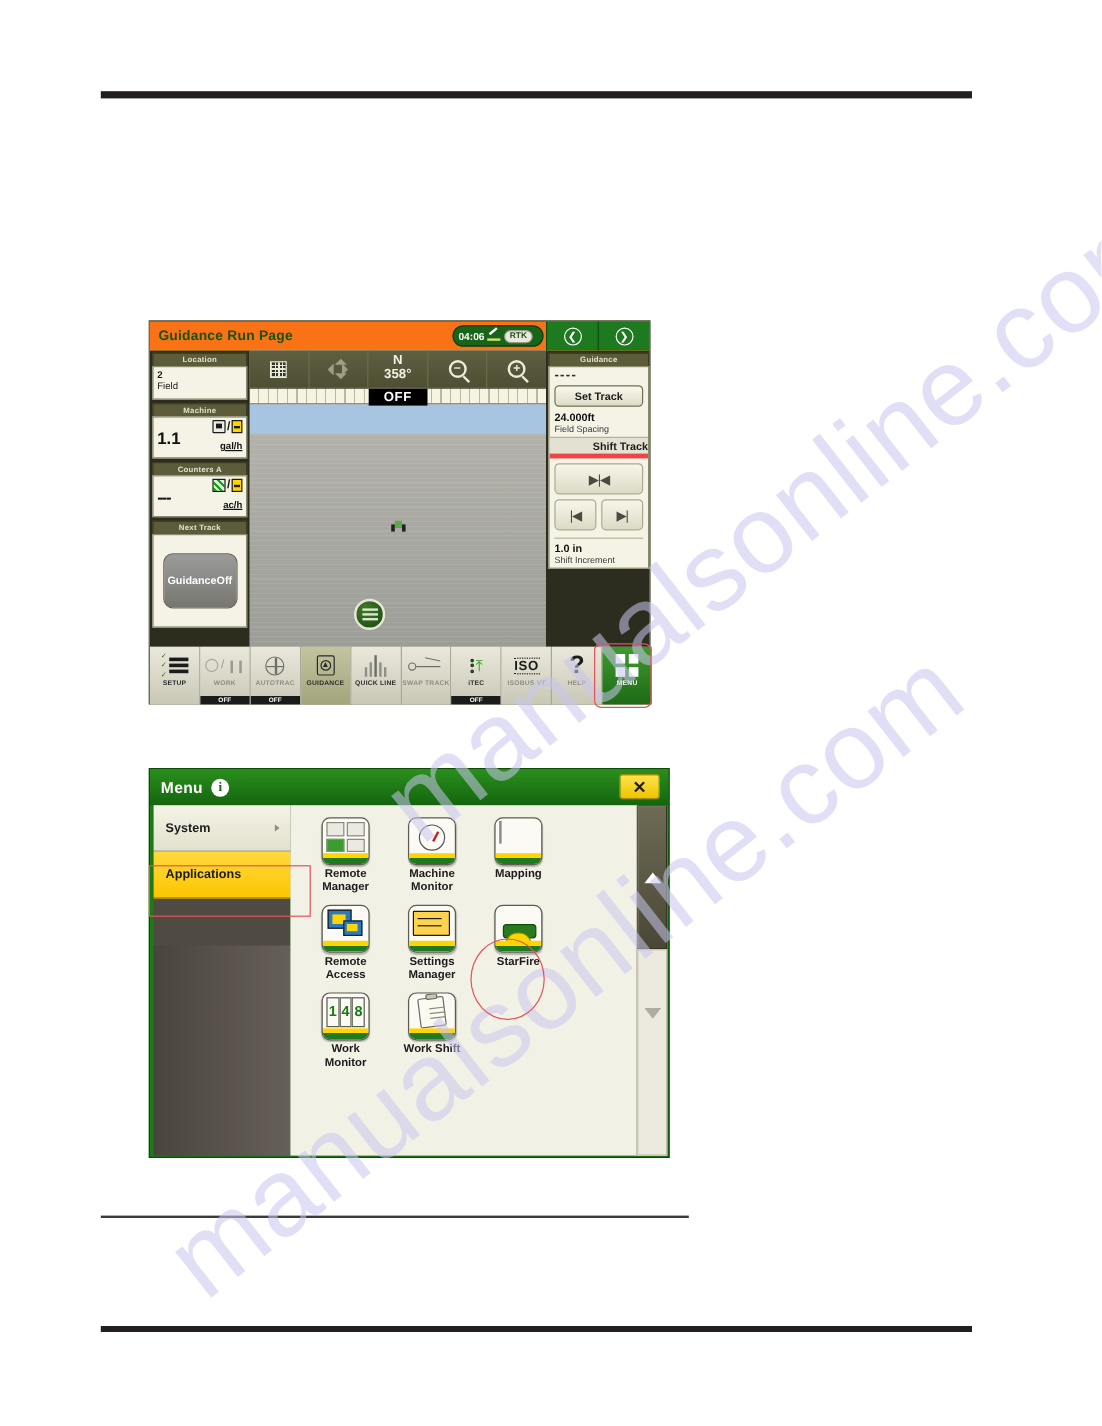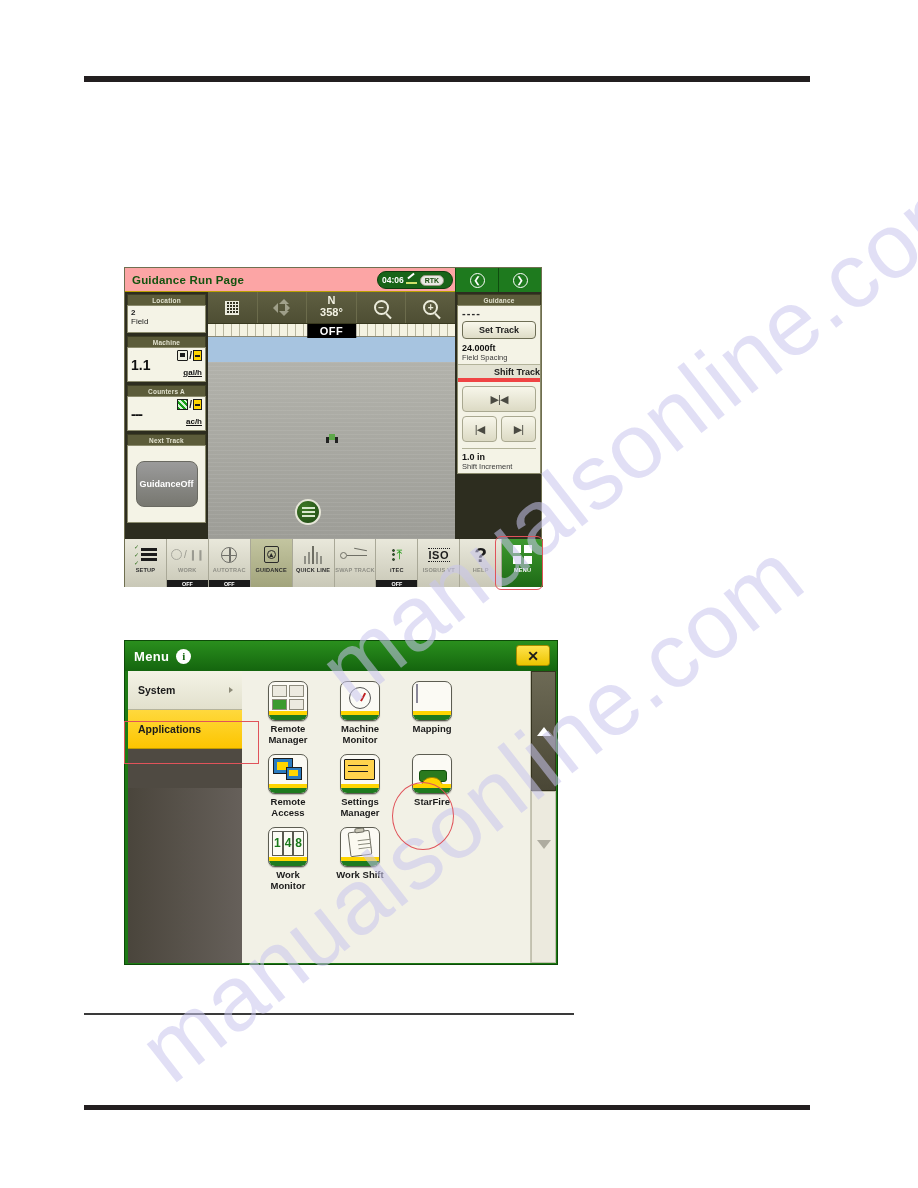--- a/index.html
+++ b/index.html
@@ -46,21 +46,21 @@
 
   
   .screen1 {
     position: absolute; left: 124px; top: 267px;
     width: 418px; height: 320px;
     background: #2d2d1f;
     border: 1px solid #6f6f50;
     z-index: 2;
   }
   .s1-titlebar {
-    height: 24px; background: #fca5a5; position: relative;
+    height: 24px; background: #f97316; position: relative;
     display: flex; align-items: center;
     border-bottom: 1px solid #b9a000;
   }
   .s1-title {
     font-size: 11.5px; font-weight: bold; color: #14530f;
     margin-left: 7px; letter-spacing: .2px;
   }
   .s1-status-pill {
     position: absolute; left: 252px; top: 3px;
     width: 76px; height: 18px; border-radius: 9px;

